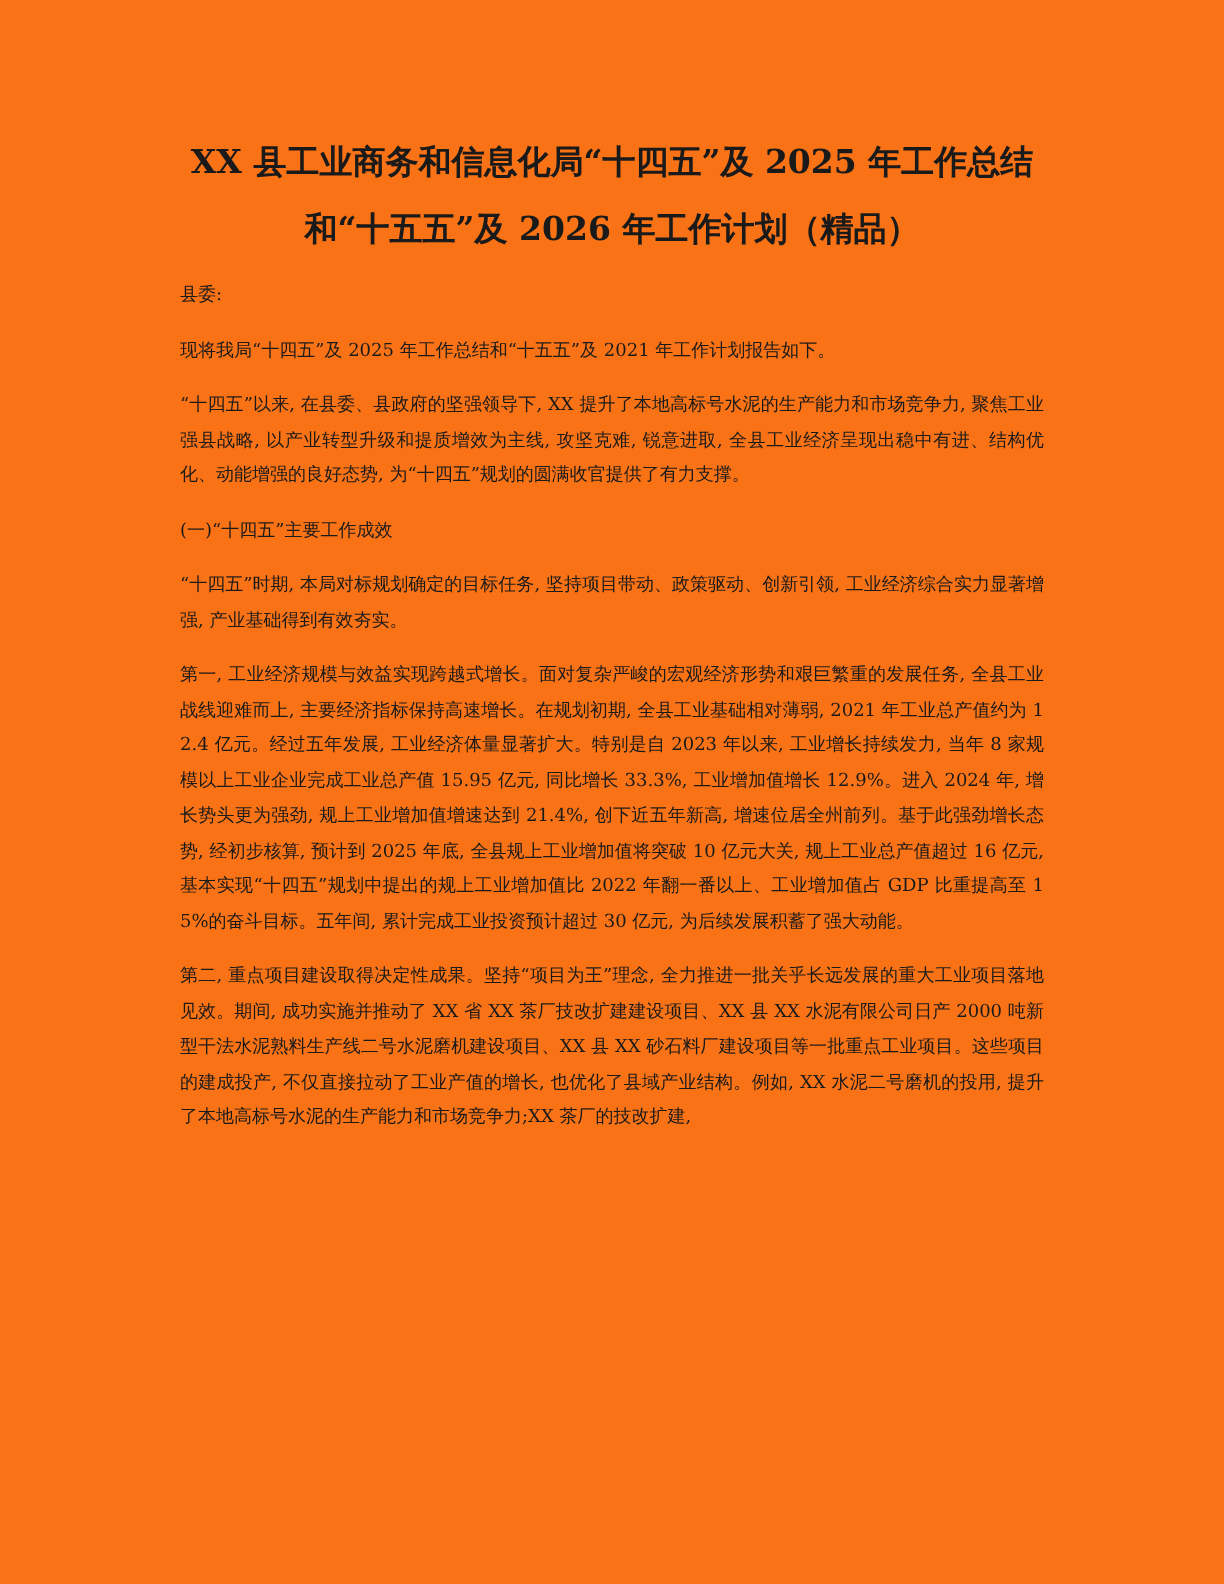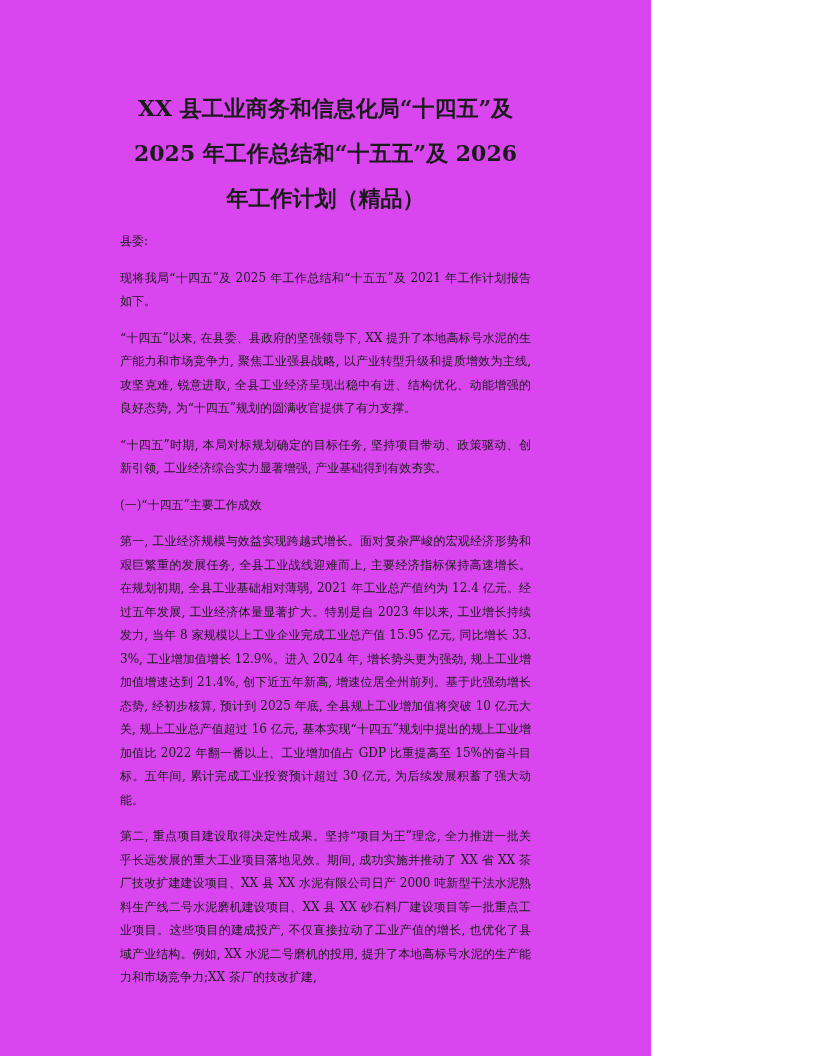--- a/index.html
+++ b/index.html
@@ -1,21 +1,21 @@
 <!DOCTYPE html>
 <html lang="zh"><head>
 <meta charset="utf-8">
 <style>
   html,body{margin:0;padding:0;background:#ffffff;}
   body{width:816px;height:1056px;}
   .page{
     box-sizing:border-box;
-    width:651px;height:1056px;
+    width:816px;height:1056px;
     padding:86px 120px 0 120px;
-    background:#d946ef;
+    background:#f97316;
     color:#1a1a1a;
     font-family:"DejaVu Serif","Liberation Serif",serif;
     overflow:hidden;
   }
   .doc-title{
     font-size:22px;
     font-weight:bold;
     line-height:45px;
     text-align:center;
     margin:0 0 9px 0;
@@ -30,18 +30,18 @@
 </style>
 </head>
 <body>
 
 <div class="page">
   <h1 class="doc-title">XX 县工业商务和信息化局“十四五”及 2025 年工作总结和“十五五”及 2026 年工作计划（精品）</h1>
   <div id="doc-body">
       <p class="para salutation">县委:</p>
       <p class="para body">现将我局“十四五”及 2025 年工作总结和“十五五”及 2021 年工作计划报告如下。</p>
       <p class="para body">“十四五”以来, 在县委、县政府的坚强领导下, XX 提升了本地高标号水泥的生产能力和市场竞争力, 聚焦工业强县战略, 以产业转型升级和提质增效为主线, 攻坚克难, 锐意进取, 全县工业经济呈现出稳中有进、结构优化、动能增强的良好态势, 为“十四五”规划的圆满收官提供了有力支撑。</p>
+      <p class="para heading2">(一)“十四五”主要工作成效</p>
       <p class="para body">“十四五”时期, 本局对标规划确定的目标任务, 坚持项目带动、政策驱动、创新引领, 工业经济综合实力显著增强, 产业基础得到有效夯实。</p>
-      <p class="para heading2">(一)“十四五”主要工作成效</p>
       <p class="para body">第一, 工业经济规模与效益实现跨越式增长。面对复杂严峻的宏观经济形势和艰巨繁重的发展任务, 全县工业战线迎难而上, 主要经济指标保持高速增长。在规划初期, 全县工业基础相对薄弱, 2021 年工业总产值约为 12.4 亿元。经过五年发展, 工业经济体量显著扩大。特别是自 2023 年以来, 工业增长持续发力, 当年 8 家规模以上工业企业完成工业总产值 15.95 亿元, 同比增长 33.3%, 工业增加值增长 12.9%。进入 2024 年, 增长势头更为强劲, 规上工业增加值增速达到 21.4%, 创下近五年新高, 增速位居全州前列。基于此强劲增长态势, 经初步核算, 预计到 2025 年底, 全县规上工业增加值将突破 10 亿元大关, 规上工业总产值超过 16 亿元, 基本实现“十四五”规划中提出的规上工业增加值比 2022 年翻一番以上、工业增加值占 GDP 比重提高至 15%的奋斗目标。五年间, 累计完成工业投资预计超过 30 亿元, 为后续发展积蓄了强大动能。</p>
       <p class="para body">第二, 重点项目建设取得决定性成果。坚持“项目为王”理念, 全力推进一批关乎长远发展的重大工业项目落地见效。期间, 成功实施并推动了 XX 省 XX 茶厂技改扩建建设项目、XX 县 XX 水泥有限公司日产 2000 吨新型干法水泥熟料生产线二号水泥磨机建设项目、XX 县 XX 砂石料厂建设项目等一批重点工业项目。这些项目的建成投产, 不仅直接拉动了工业产值的增长, 也优化了县域产业结构。例如, XX 水泥二号磨机的投用, 提升了本地高标号水泥的生产能力和市场竞争力;XX 茶厂的技改扩建,</p>
     </div>
 </div>
 
 </body></html>

